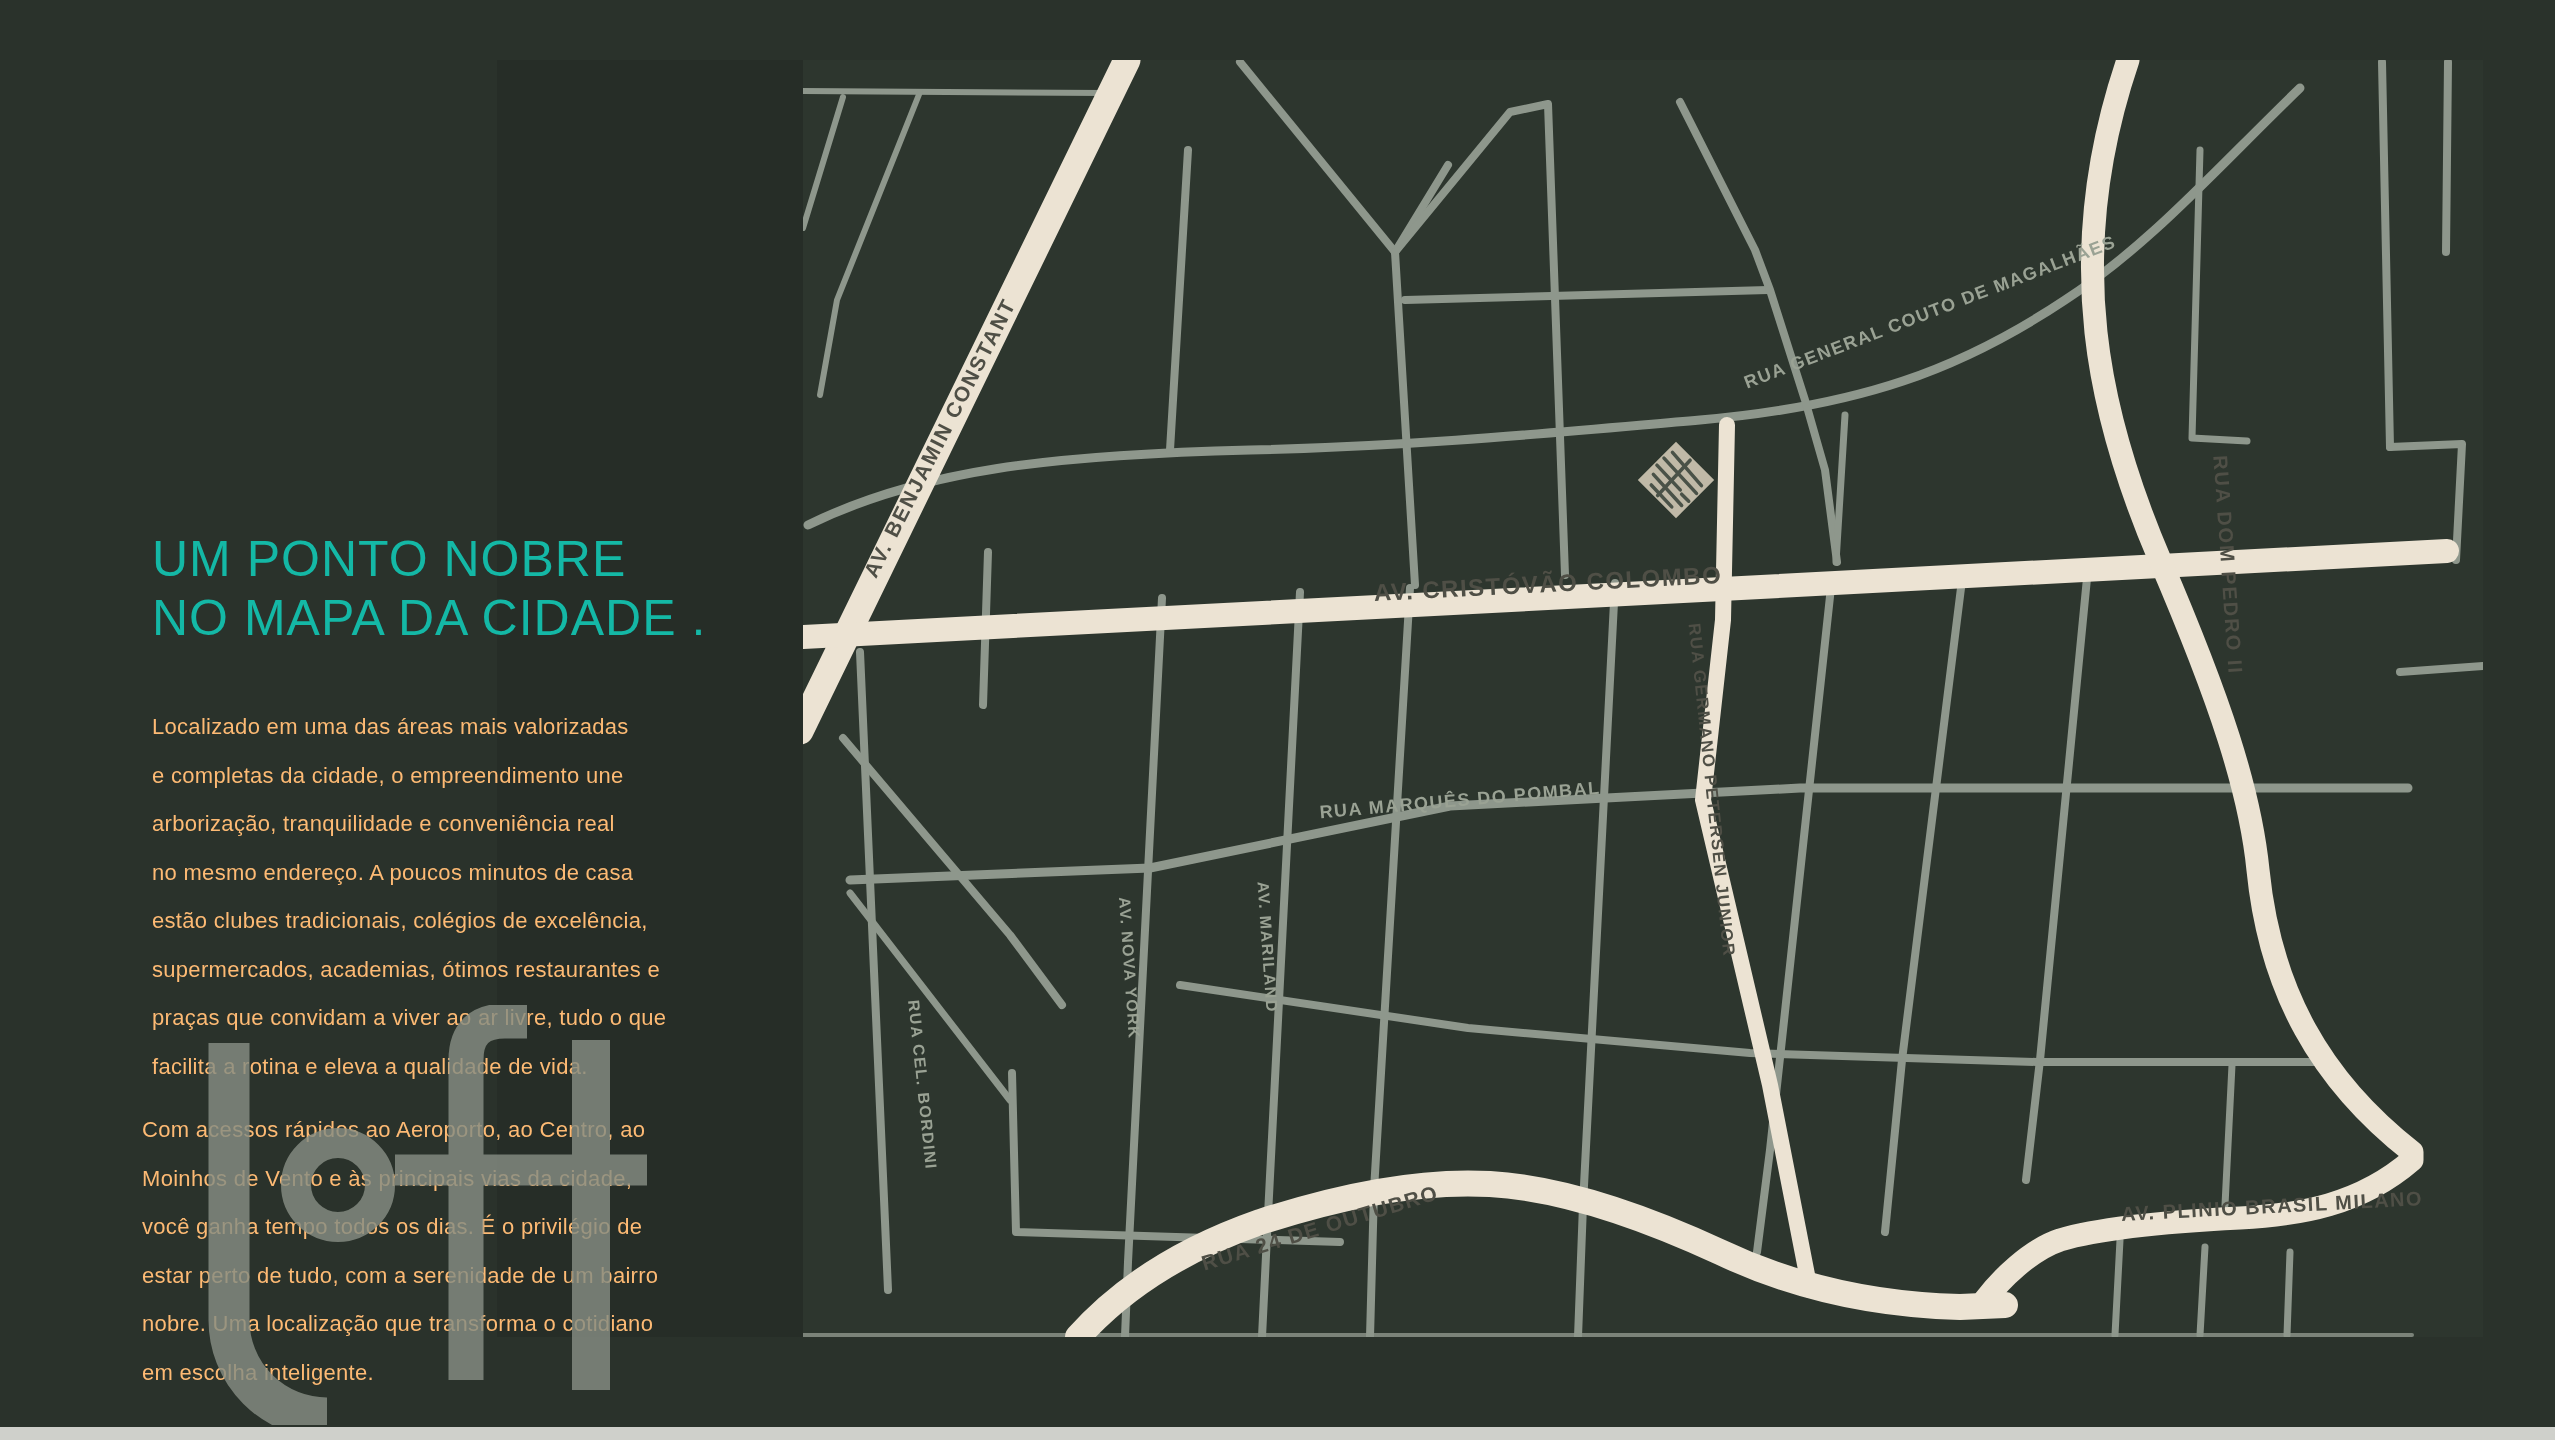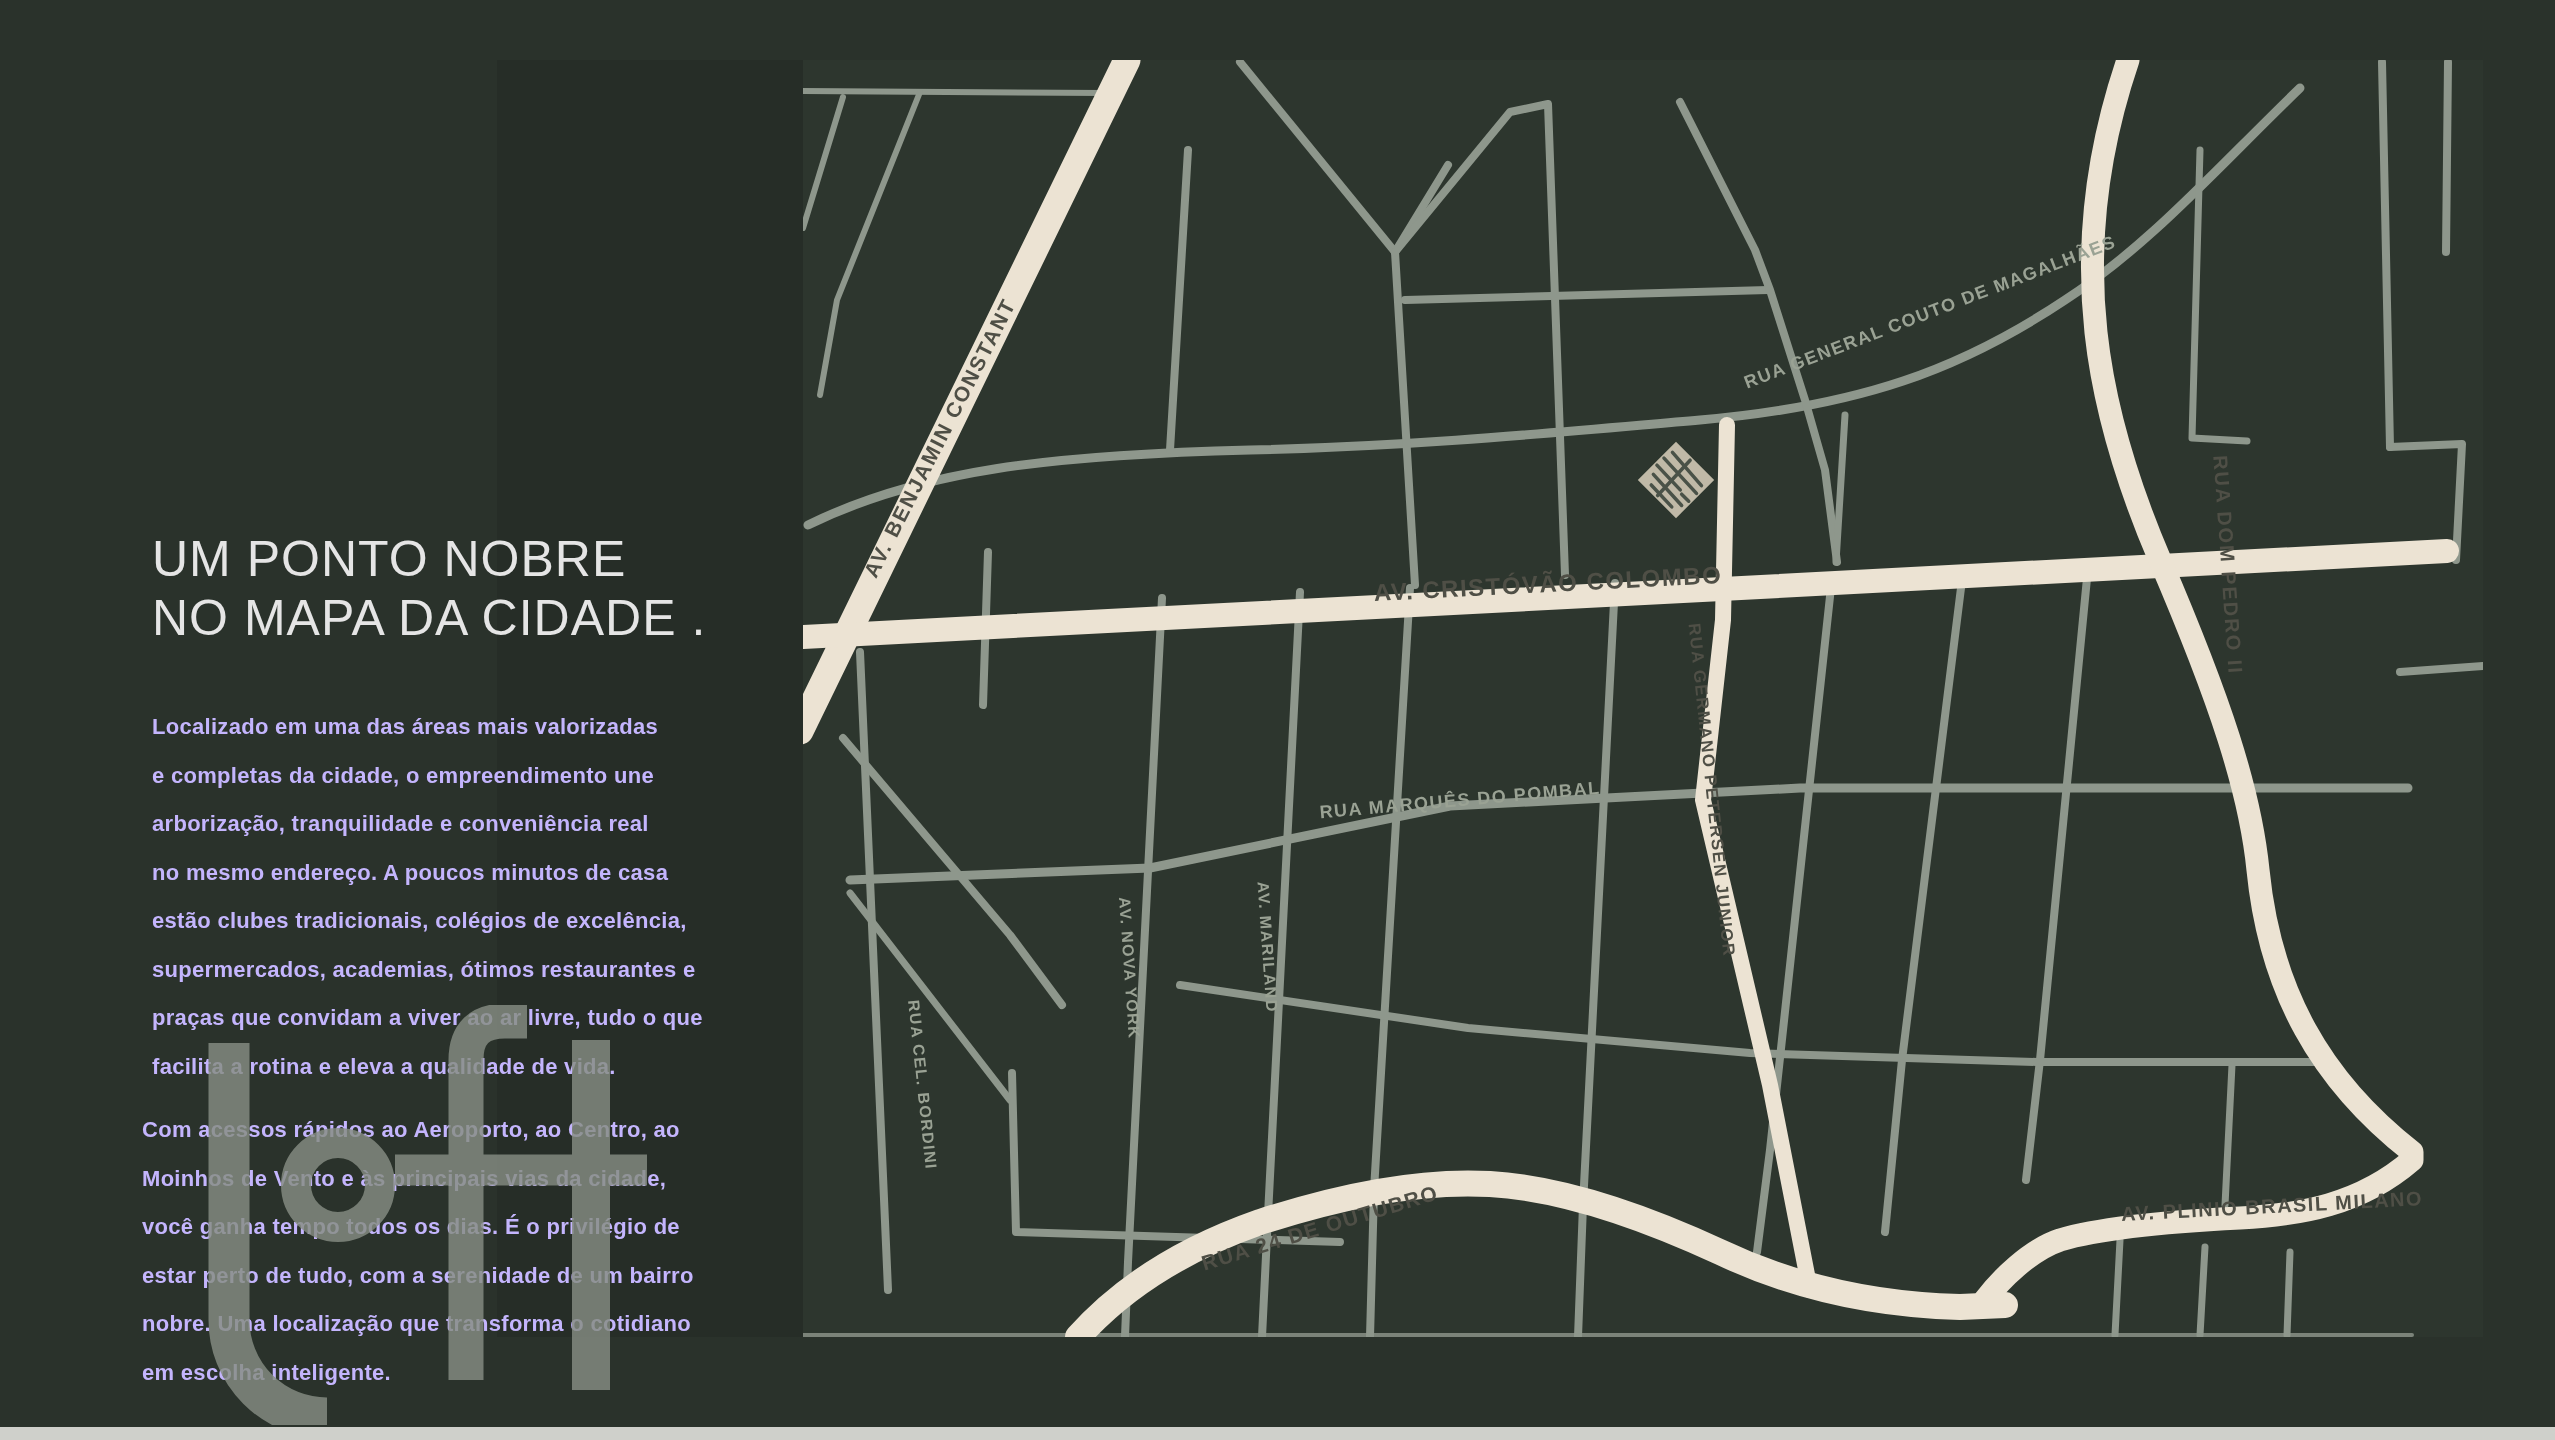--- a/index.html
+++ b/index.html
@@ -4,25 +4,25 @@
 <style>
   html,body{margin:0;padding:0;}
   body{
     width:2555px;height:1440px;position:relative;overflow:hidden;
     background:#2a322b;
     font-family:"Liberation Sans", sans-serif;
   }
   .headline{
     position:absolute;left:152px;top:496px;
     font-size:50px;line-height:59px;letter-spacing:1px;font-weight:300;
-    color:#e5e5e5;white-space:pre-line;
+    color:#14b8a6;white-space:pre-line;
   }
   .body-copy{
-    font-size:22px;line-height:48.5px;letter-spacing:.3px;font-weight:700;
-    color:#c4b5fd;white-space:pre-line;
+    font-size:22px;line-height:48.5px;letter-spacing:.3px;font-weight:400;
+    color:#fdba74;white-space:pre-line;
   }
   #para1{position:absolute;left:152px;top:681px;width:600px;}
   #para2{position:absolute;left:142px;top:1084px;width:600px;}
   #map-wrap{position:absolute;inset:0;}
   #watermark{position:absolute;left:195px;top:1005px;width:460px;height:420px;opacity:.82;}
   .bottom-bar{position:absolute;left:0;top:1427px;width:2555px;height:13px;background:#cfd0cb;}
   svg text{font-family:"Liberation Sans", sans-serif;}
   .lbl-dark{fill:#4f4f46;font-weight:700;}
   .lbl-light{fill:#9aa294;font-weight:700;}
 </style>

